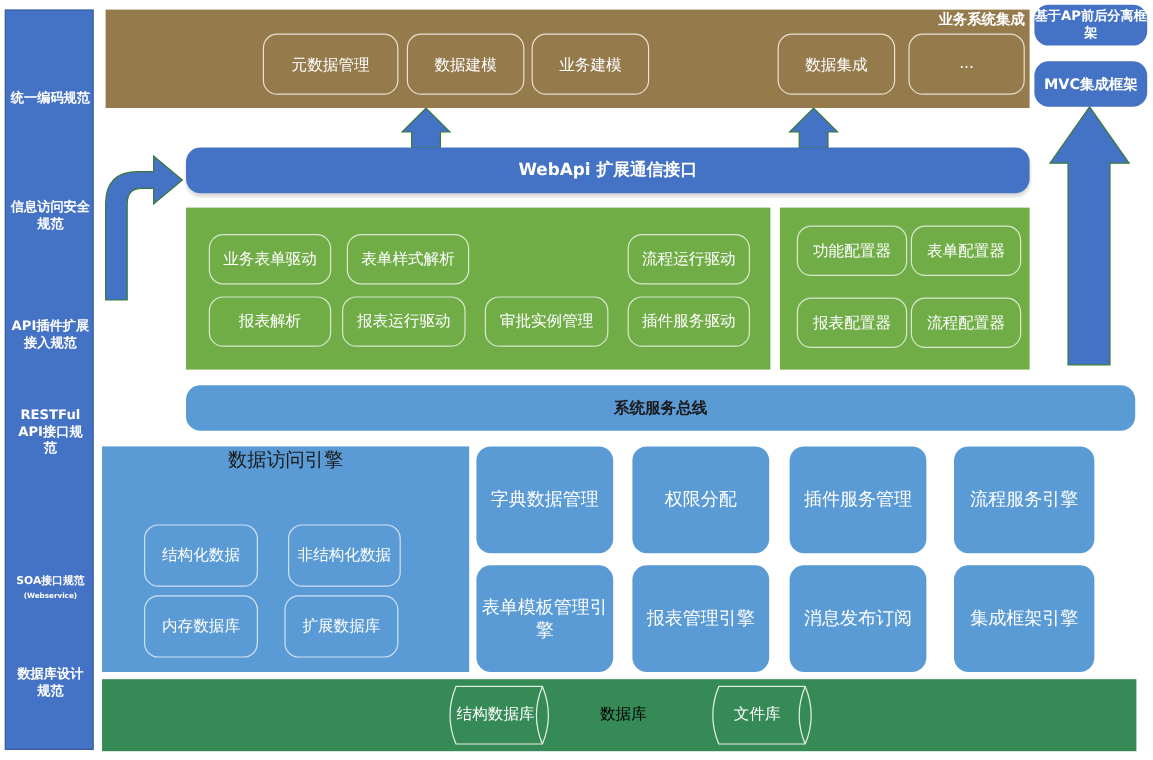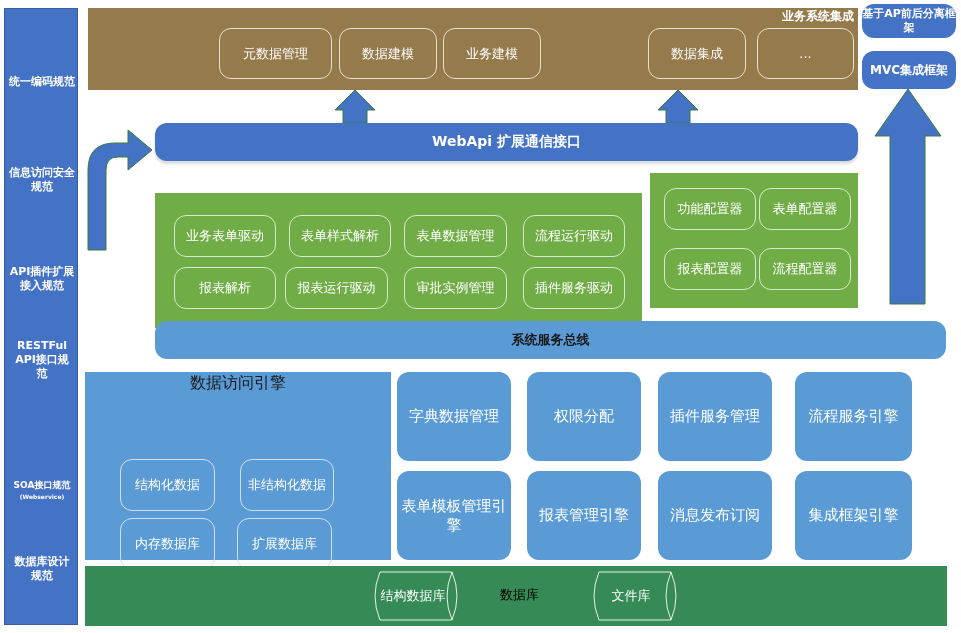--- a/index.html
+++ b/index.html
@@ -12,29 +12,29 @@
   .left-item .sub{font-size:6px;font-weight:bold;display:block;line-height:9px;}
   
   #top-band{left:88px;top:8px;width:770px;height:82px;background:#957a4c;}
   #top-band-title{right:4px;top:0px;font-size:12px;font-weight:bold;color:#fff;}
   .brown-box{position:absolute;top:20px;height:49px;border:1px solid #e7dfcf;font-size:13px;color:#fff;}
   
   .rb{background:#4472c4;color:#fff;font-weight:bold;font-size:11px;line-height:14px;}
   
   #webapi{left:155px;top:123px;width:703px;height:38px;background:#4472c4;font-size:14px;font-weight:bold;color:#fff;box-shadow:0 3px 3px rgba(0,0,0,0.15);}
   
-  #green-main{left:155px;top:173px;width:487px;height:135px;background:#71ad47;margin-top:20px;}
+  #green-main{left:155px;top:173px;width:487px;height:135px;background:#71ad47;}
   #green-right{left:650px;top:173px;width:208px;height:135px;background:#71ad47;}
   .gbox{position:absolute;height:40px;border:1px solid #d8e8cc;color:#fff;font-size:13px;}
   
   #bus{left:155px;top:321px;width:791px;height:38px;background:#5b9bd5;font-size:13px;font-weight:bold;color:#1a1a1a;}
   
   #dae{left:85px;top:372px;width:306px;height:188px;background:#5b9bd5;}
   #dae-title{left:0;top:1px;width:306px;font-size:16px;color:#1a1a1a;text-align:center;}
-  .dbox{position:absolute;height:50px;border:1px solid #cfe0f1;color:#fff;font-size:13px;margin-top:22px;}
+  .dbox{position:absolute;height:50px;border:1px solid #cfe0f1;color:#fff;font-size:13px;}
   .ebox{position:absolute;width:114px;height:89px;background:#5b9bd5;color:#fff;font-size:15px;}
   
   #db-band{left:85px;top:566px;width:862px;height:60px;background:#358a56;}
   .cyl{position:absolute;top:5px;height:50px;}
   .cyl svg{position:absolute;left:0;top:0;}
   .cyl span{position:absolute;left:0;top:0;width:100%;height:100%;display:flex;align-items:center;justify-content:center;color:#fff;font-size:13px;text-align:center;line-height:16px;}
   #db-label{left:500px;top:20px;font-size:13px;color:#000000;}
   svg.arrows{position:absolute;left:0;top:0;}
 </style>
 </head>
@@ -72,21 +72,20 @@
 </div>
 
 <div class="abs rb center" style="left:862px;top:4px;width:94px;height:34px">基于AP前后分离框架</div>
 <div class="abs rb center" style="left:862px;top:51px;width:94px;height:38px;font-size:12px">MVC集成框架</div>
 
 <div id="webapi" class="abs center">WebApi 扩展通信接口</div>
 
 <div id="green-main" class="abs">
   <div class="gbox center" style="left:19px;top:22px;width:100px">业务表单驱动</div>
   <div class="gbox center" style="left:134px;top:22px;width:100px">表单样式解析</div>
-  <div class="gbox center" style="left:249px;top:22px;width:101px">表单数据管理</div>
   <div class="gbox center" style="left:368px;top:22px;width:100px">流程运行驱动</div>
   <div class="gbox center" style="left:19px;top:74px;width:100px">报表解析</div>
   <div class="gbox center" style="left:130px;top:74px;width:101px">报表运行驱动</div>
   <div class="gbox center" style="left:249px;top:74px;width:101px">审批实例管理</div>
   <div class="gbox center" style="left:368px;top:74px;width:100px">插件服务驱动</div>
 </div>
 
 <div id="green-right" class="abs">
   <div class="gbox center" style="left:14px;top:15px;width:90px">功能配置器</div>
   <div class="gbox center" style="left:109px;top:15px;width:90px">表单配置器</div>

